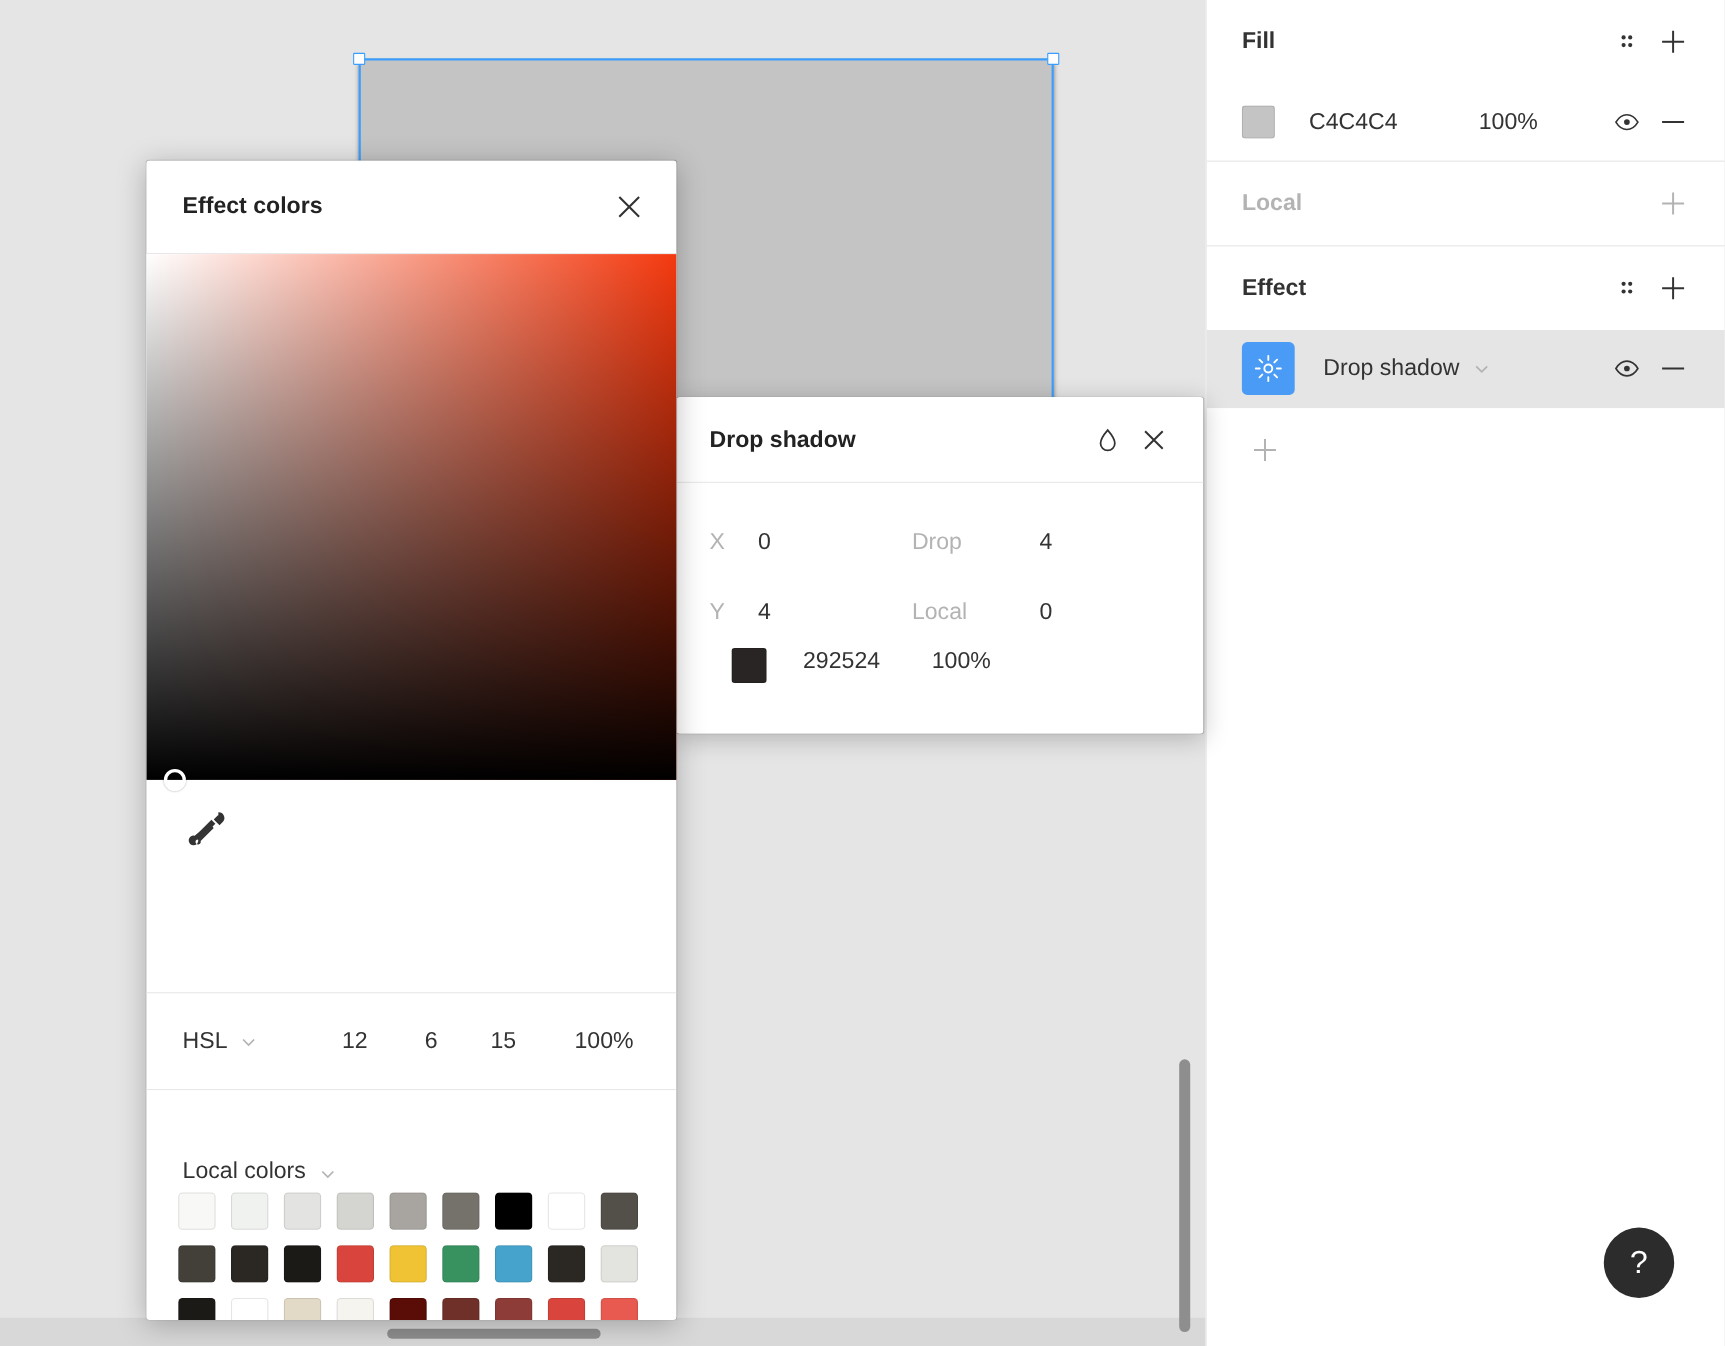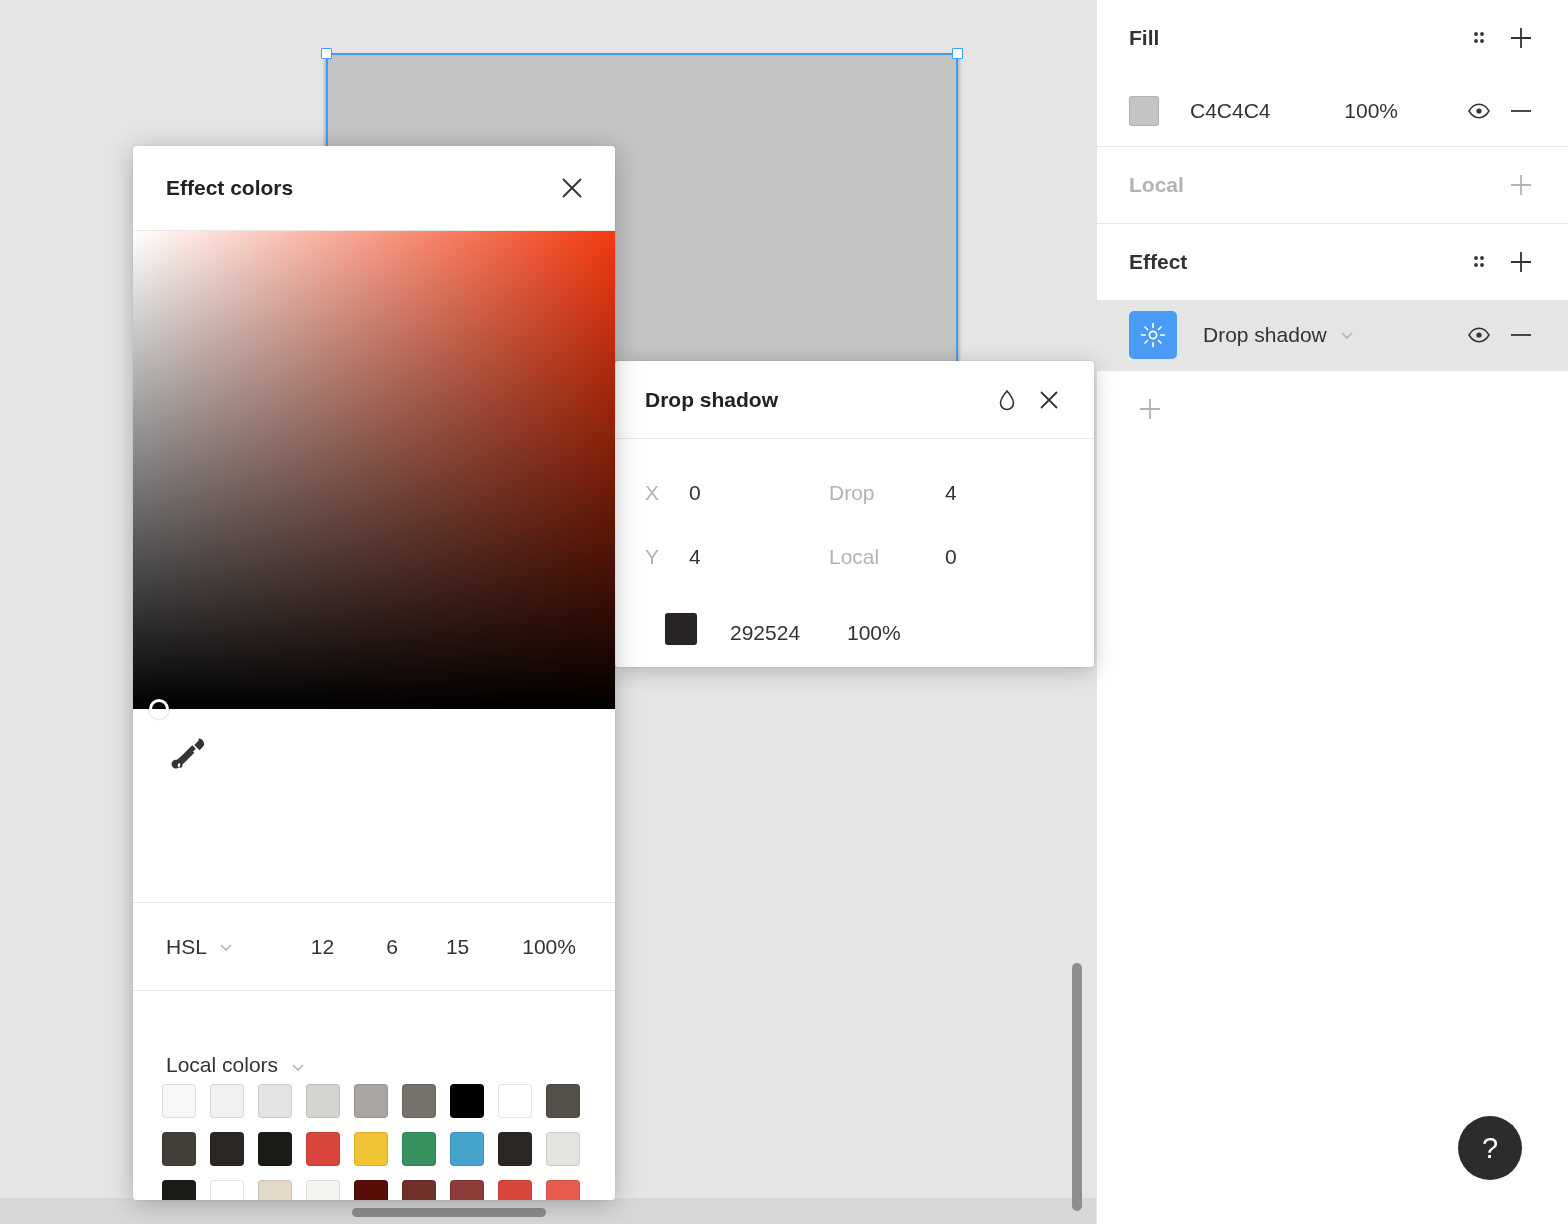--- a/index.html
+++ b/index.html
@@ -122,21 +122,21 @@
     height: 78px; padding: 0 24px 0 30px;
     border-bottom: 1px solid #e8e8e8;
   }
   .ds-title { font-size: 21px; font-weight: bold; color: #222222; flex: 1; }
   .ds-body { padding: 22px 30px 0 30px; }
   .ds-line { display: flex; align-items: center; height: 64px; }
   .ds-k { font-size: 21px; color: #b3b3b3; width: 44px; }
   .ds-k2 { font-size: 21px; color: #b3b3b3; width: 116px; }
   .ds-v { font-size: 21px; color: #333333; width: 140px; }
   .ds-v2 { font-size: 21px; color: #333333; }
-  .ds-color-line { display: flex; align-items: flex-end; height: 56px; padding-left: 20px; }
+  .ds-color-line { display: flex; align-items: flex-start; height: 56px; padding-left: 20px; }
   .ds-sw {
     width: 32px; height: 32px; border-radius: 3px;
     border: 1px solid rgba(0,0,0,0.12);
   }
   .ds-hex { font-size: 21px; color: #333333; margin-left: 33px; width: 117px; }
   .ds-alpha { font-size: 21px; color: #333333; }
 
   
   .ec-panel {
     position: absolute; left: 133px; top: 146px;

